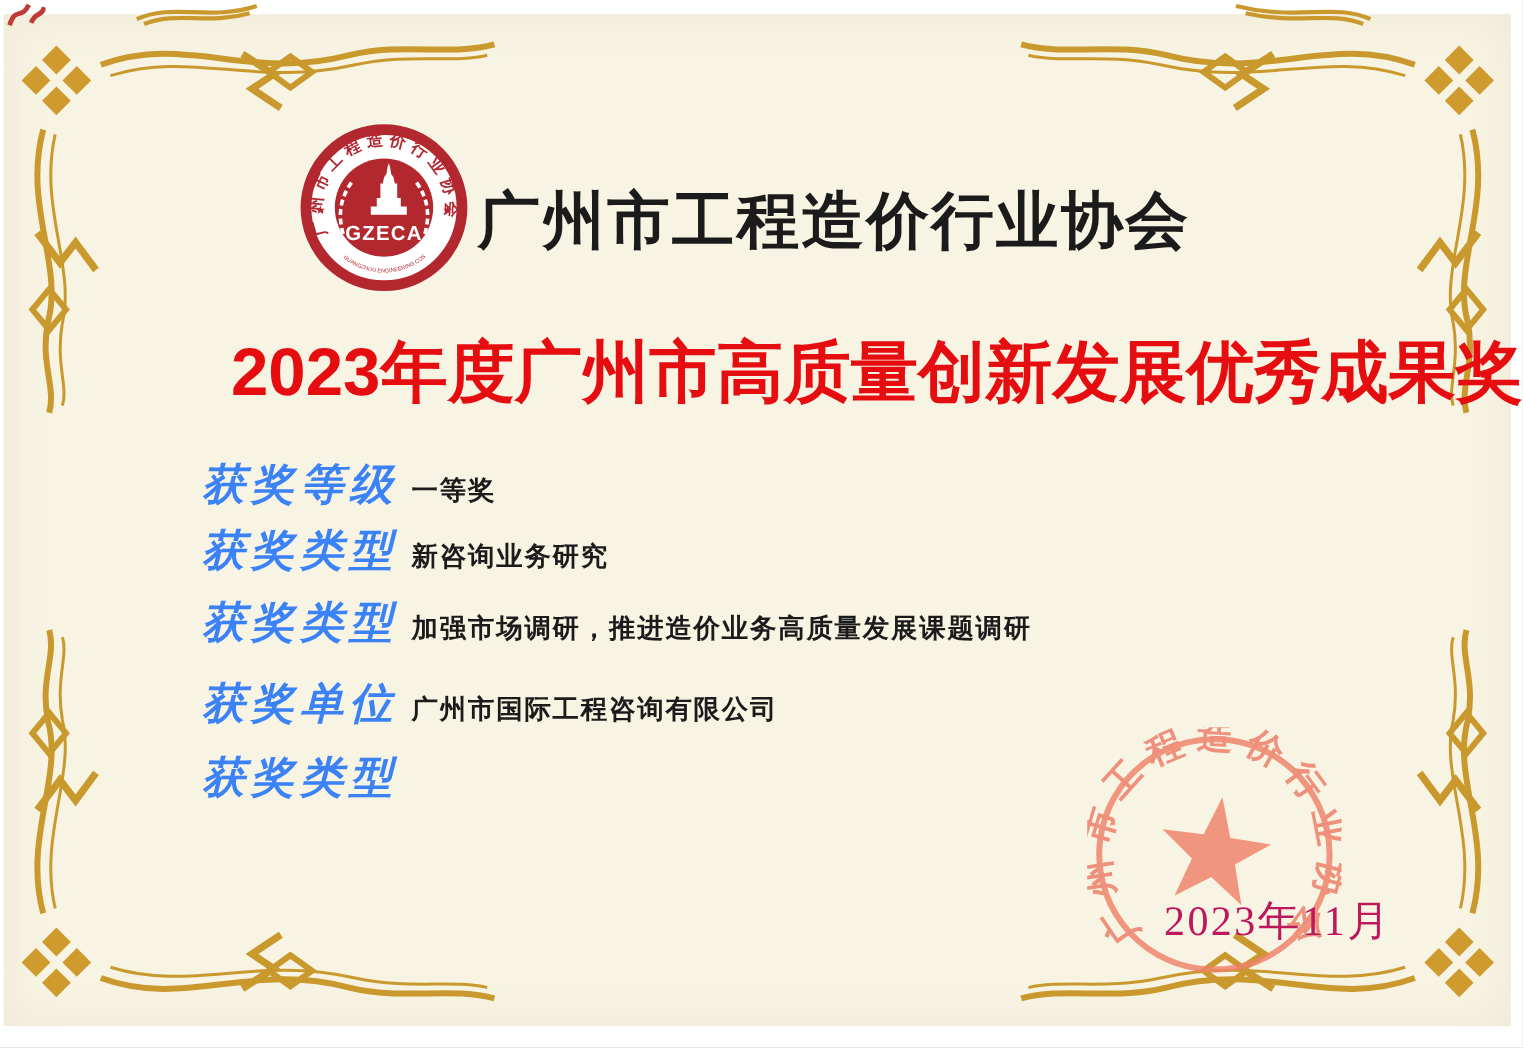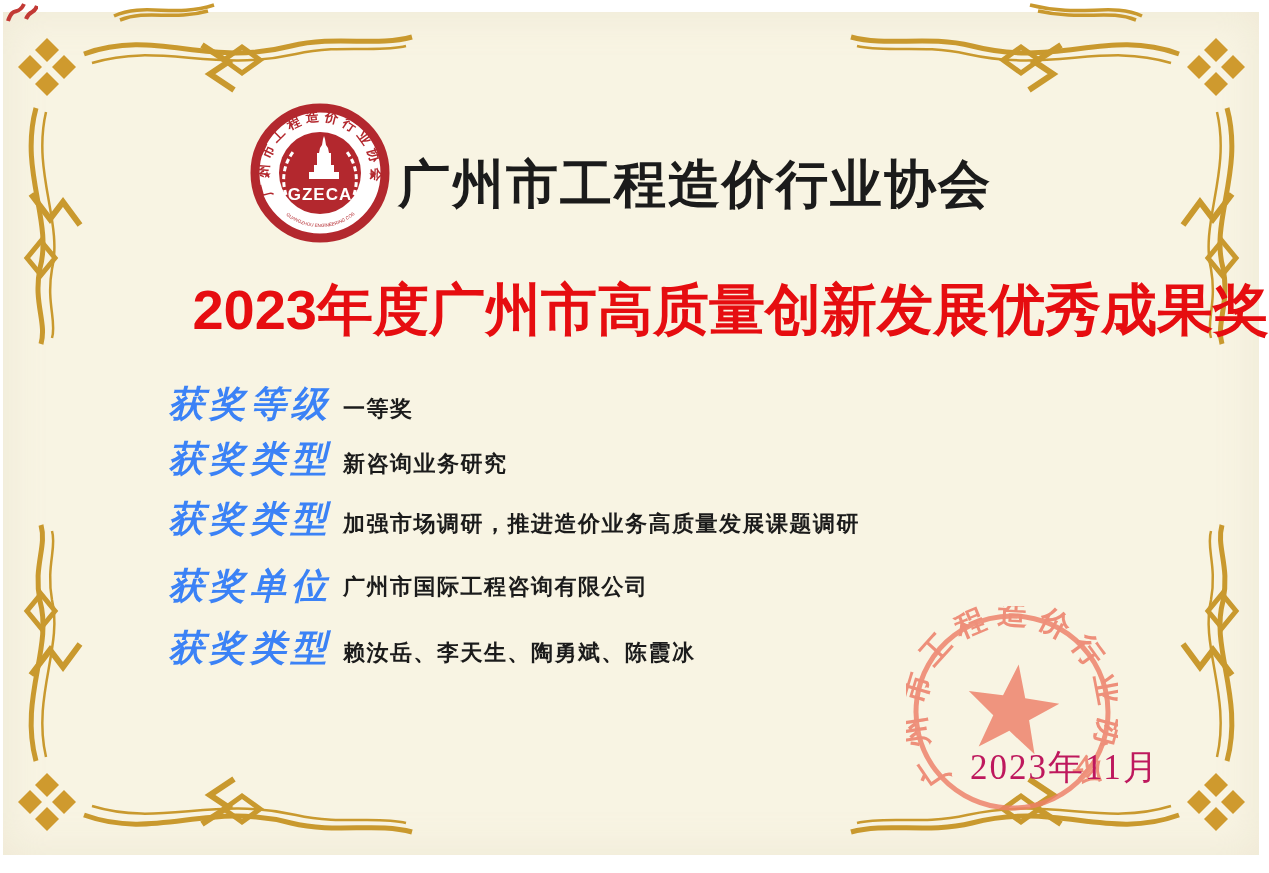--- a/index.html
+++ b/index.html
@@ -32,21 +32,21 @@
     position:absolute; top:273px; left:0; width:100%; text-align:right;
     font-family:"Liberation Sans", sans-serif; font-weight:700;
     font-size:56px; letter-spacing:0px; white-space:nowrap;
   }
   
   .fields { position:absolute; left:168px; top:384px; width:1030px; }
   .field-row { display:flex; align-items:baseline; }
   .field-row:nth-child(1) { margin-bottom:14px; }
   .field-row:nth-child(2) { margin-bottom:18px; }
   .field-row:nth-child(3) { margin-bottom:26px; }
-  .field-row:nth-child(4) { margin-bottom:20px;align-items:center; }
+  .field-row:nth-child(4) { margin-bottom:20px; }
   .field-label {
     flex:0 0 175px; font-family:"Liberation Serif", serif;
     font-style:italic; font-weight:700; font-size:36px; letter-spacing:5px;
     color:#3b82f6; white-space:nowrap; line-height:1.15;
   }
   .field-value {
     font-family:"Liberation Sans", sans-serif; font-weight:600;
     font-size:22px; letter-spacing:1.5px; color:#1b1b1b; white-space:nowrap;
   }
   
@@ -147,21 +147,20 @@
     <div class="field-row">
       <span class="field-label">获奖类型</span>
       <span class="field-value">加强市场调研，推进造价业务高质量发展课题调研</span>
     </div>
     <div class="field-row">
       <span class="field-label">获奖单位</span>
       <span class="field-value">广州市国际工程咨询有限公司</span>
     </div>
     <div class="field-row">
       <span class="field-label">获奖类型</span>
-      <span class="field-value">赖汝岳、李天生、陶勇斌、陈霞冰</span>
     </div>
   </div>
 
   <svg class="stamp" viewBox="0 0 212 212">
     <g opacity="0.82" transform="rotate(8 106 106)">
       <circle cx="106" cy="106" r="96" fill="none" stroke="#ee8068" stroke-width="5"></circle>
       <defs>
         <path id="stampArc" d="M55.5,178.1 A88,88 0 1 1 156.5,178.1" fill="none"></path>
       </defs>
       <text font-size="30" font-weight="bold" fill="#ec7a64" style="letter-spacing:9px">

